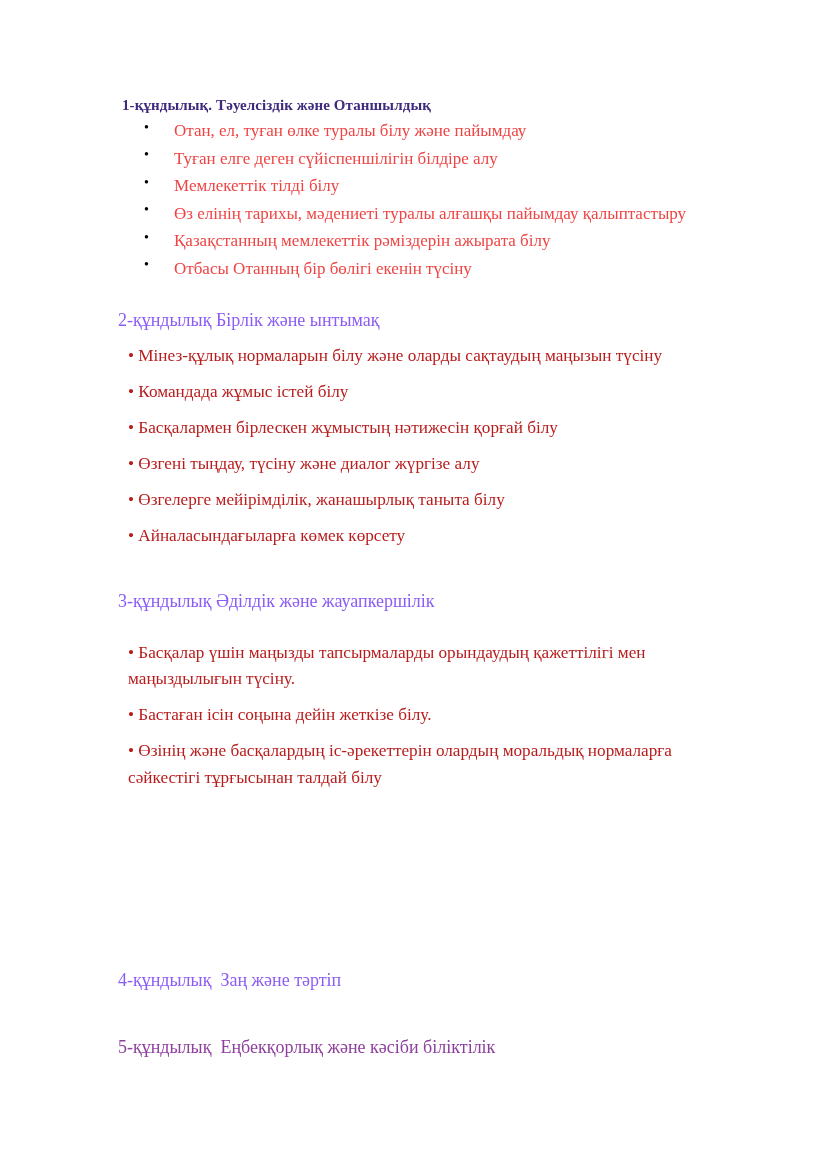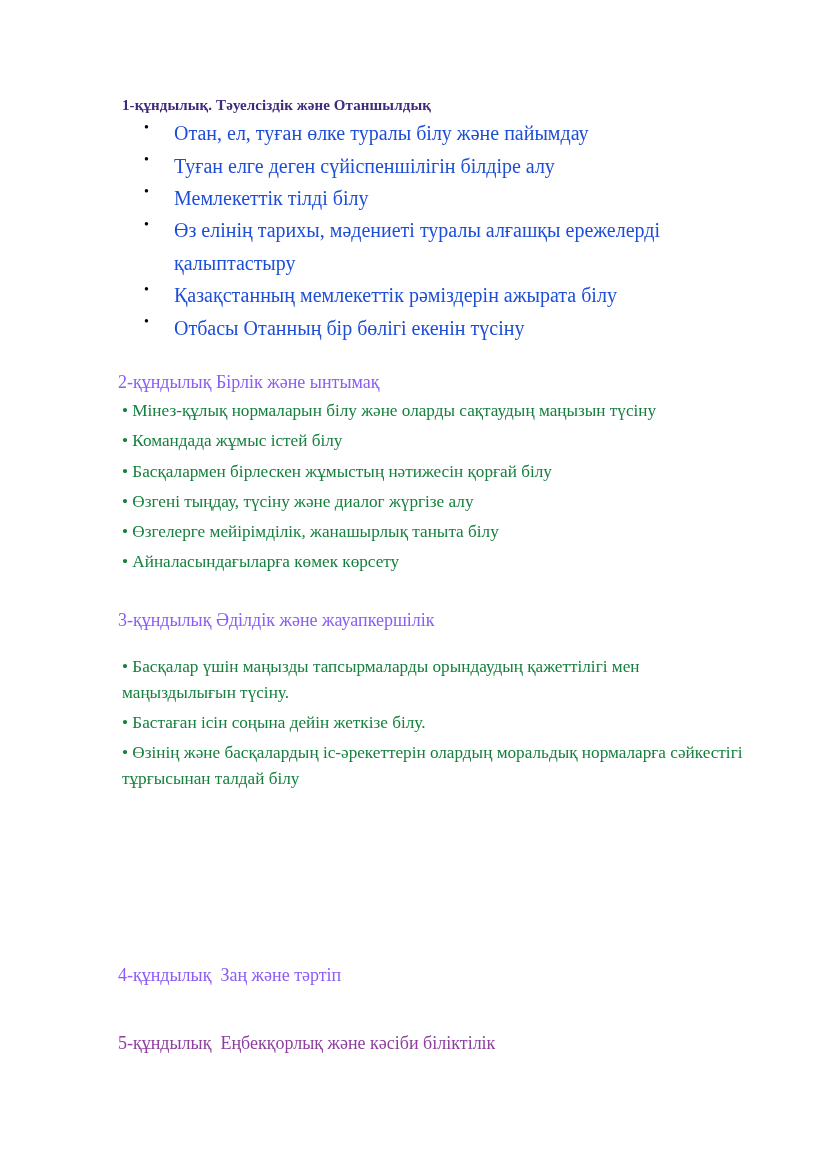--- a/index.html
+++ b/index.html
@@ -45,23 +45,23 @@
     letter-spacing: 0.1px;
   }
 
   ul.disc-list {
     list-style: none;
     margin: 0;
     padding: 0;
   }
   ul.disc-list li {
     position: relative;
-    font-size: 20px;
+    font-size: 17px;
     line-height: 1.62;
-    color: #1d4ed8;
+    color: #ef4444;
     padding-left: 56px;
     margin: 0;
   }
   ul.disc-list li::before {
     content: "\2022";
     position: absolute;
     left: 26px;
     top: -0.5px;
     font-size: 14px;
     line-height: 1.62;
@@ -84,22 +84,22 @@
 
   
   .body-list {
     margin: 0;
     padding: 0;
     list-style: none;
   }
   .body-list li {
     font-size: 17.2px;
     line-height: 1.52;
-    color: #15803d;
-    margin: 4px;
+    color: #b91c1c;
+    margin: 10px;
     padding: 0;
     white-space: pre-wrap;
   }
 
   
   .gap-sec2   { height: 27px; }
   .gap-sec3   { height: 30px; }
   .gap-sec3-body { height: 17px; }
   .gap-sec4   { height: 168px; }
   .gap-sec5   { height: 44px; }
@@ -109,21 +109,21 @@
 
 <div class="page">
   <div class="content">
 
     <div>
       <div class="sec1-heading">1-құндылық. Тәуелсіздік және Отаншылдық</div>
       <ul class="disc-list">
         <li>Отан, ел, туған өлке туралы білу және пайымдау</li>
         <li> Туған елге деген сүйіспеншілігін білдіре алу</li>
         <li>  Мемлекеттік тілді білу</li>
-        <li>Өз елінің тарихы, мәдениеті туралы алғашқы ережелерді қалыптастыру</li>
+        <li>Өз елінің тарихы, мәдениеті туралы алғашқы пайымдау қалыптастыру</li>
         <li>Қазақстанның мемлекеттік рәміздерін ажырата білу</li>
         <li>Отбасы Отанның бір бөлігі екенін түсіну</li>
       </ul>
     </div>
 
     <div class="gap-sec2"></div>
 
     <div>
       <div class="sec-heading">2-құндылық Бірлік және ынтымақ</div>
       <ul class="body-list">

